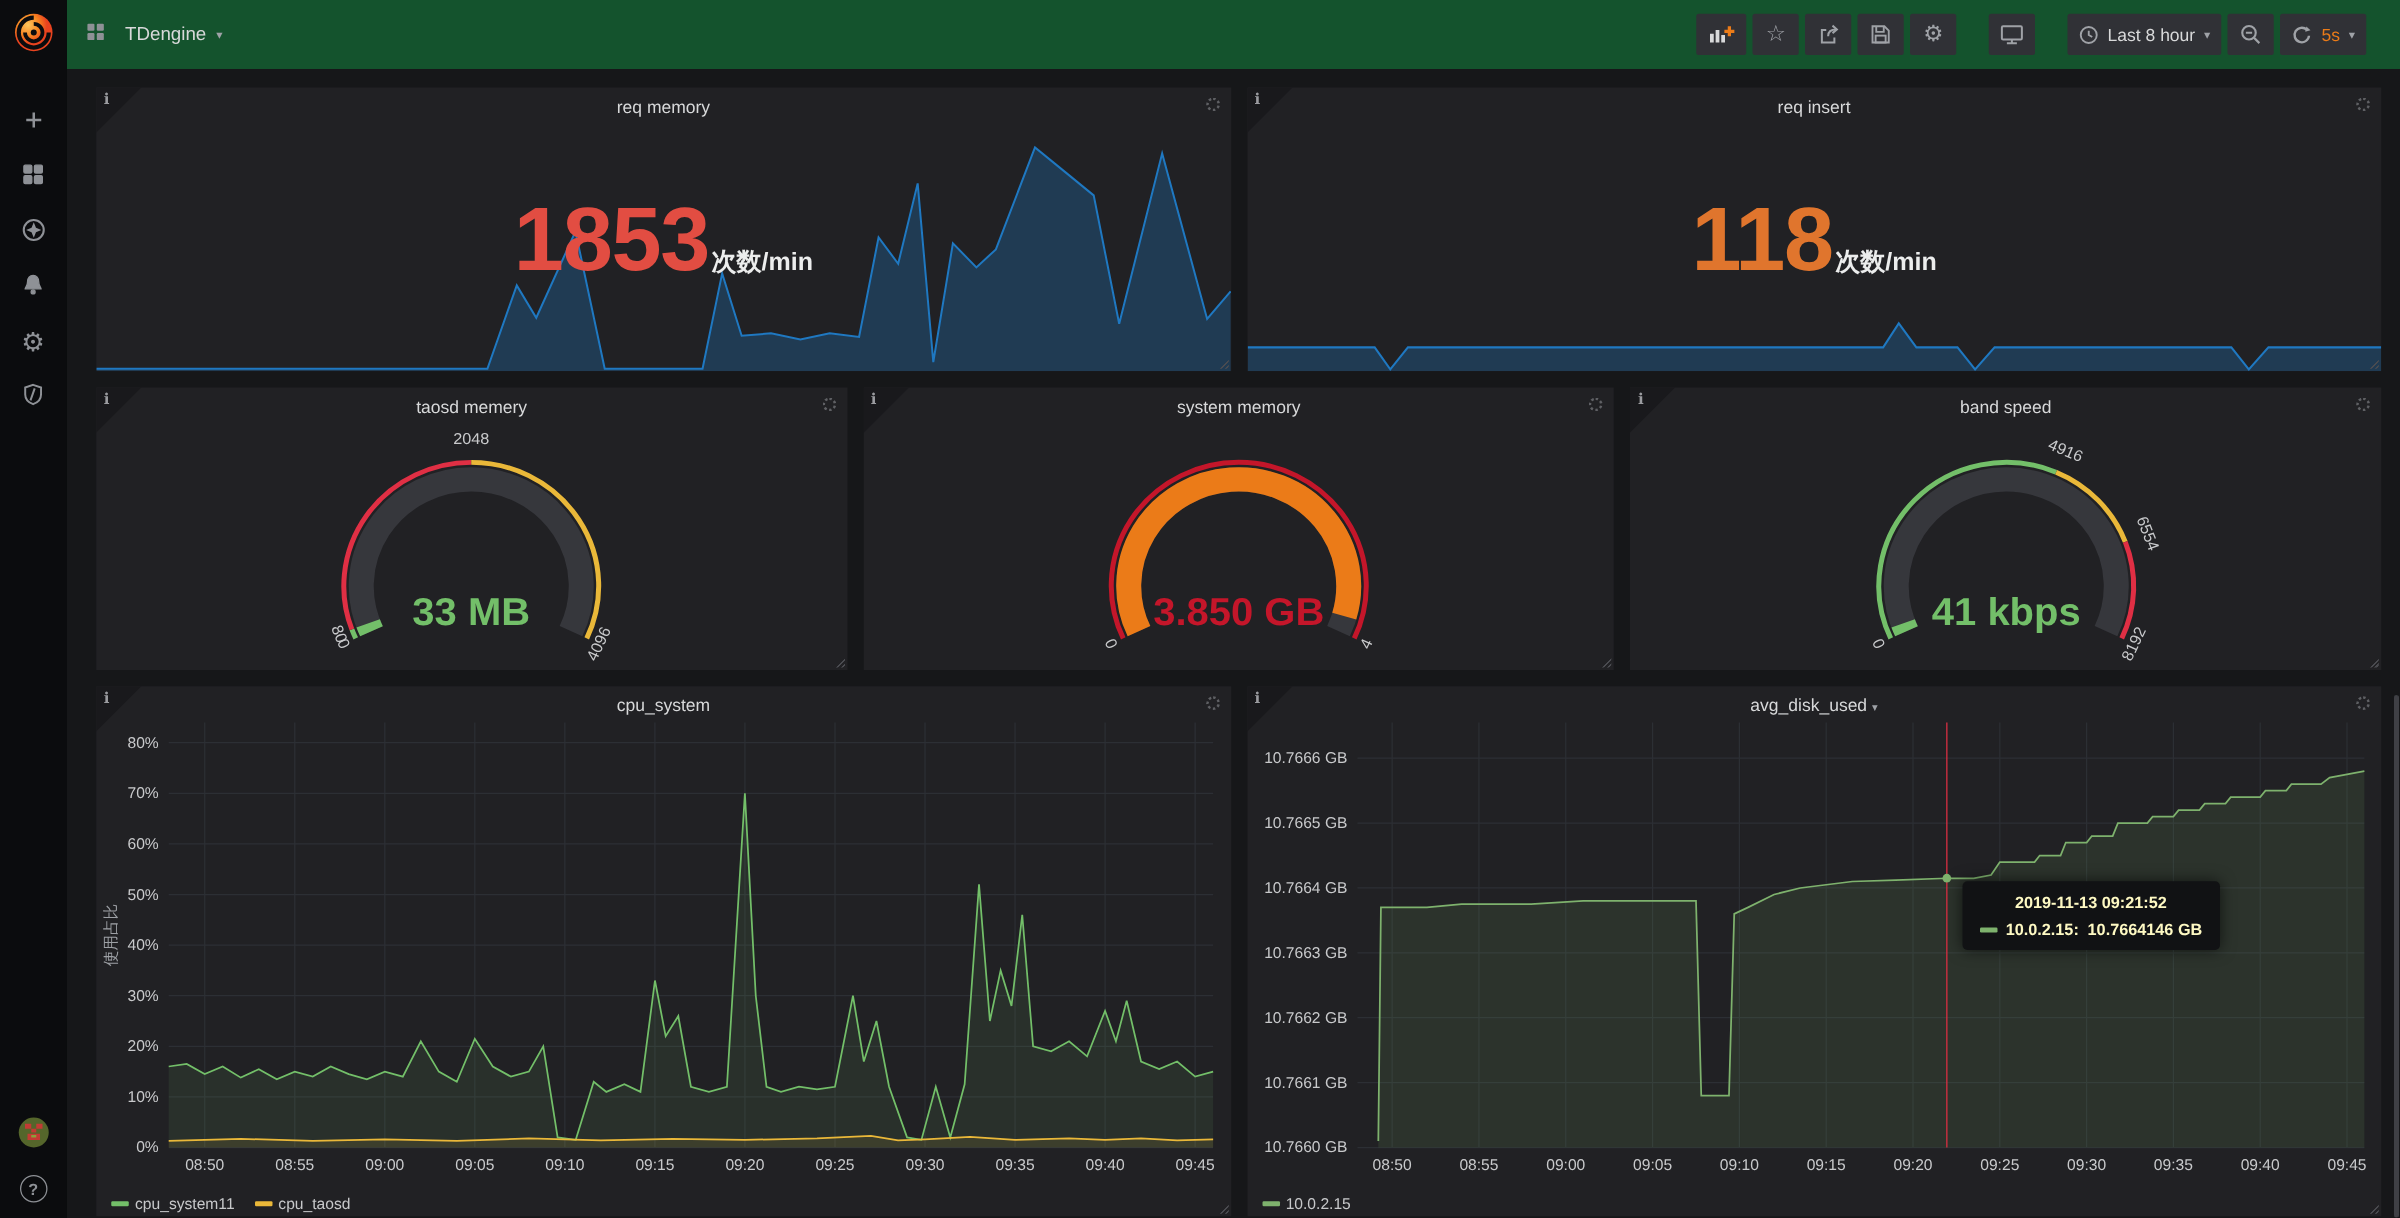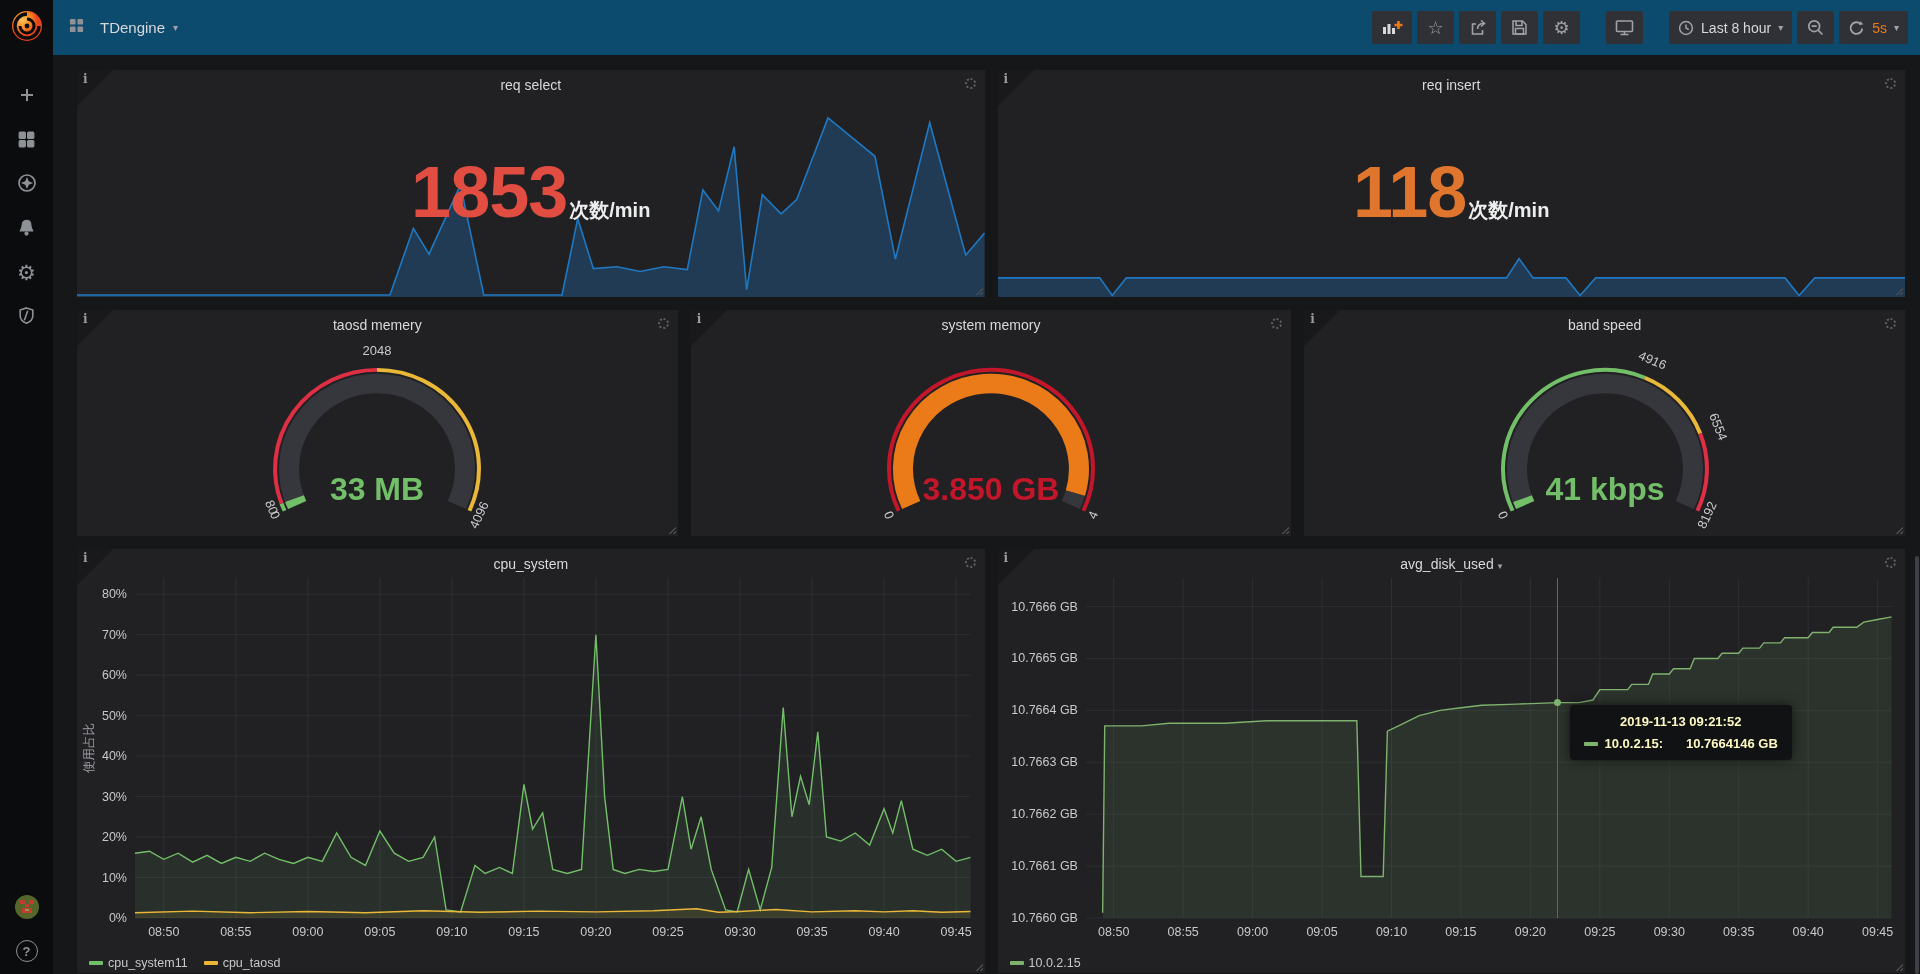--- a/index.html
+++ b/index.html
@@ -11,22 +11,22 @@
   .logo{margin:9px 0 28px;cursor:pointer;}
   .side-item{width:53px;height:44px;display:flex;align-items:center;justify-content:center;
     color:#8e9196;cursor:pointer;}
   .side-item svg{stroke:#8e9196;}
   .uni{font-family:"DejaVu Sans",sans-serif;}
   .gear-glyph{font-size:21px;line-height:1;color:#8e9196;}
   .side-bottom{margin-top:auto;margin-bottom:12px;display:flex;flex-direction:column;gap:16px;align-items:center;}
   .help-circle{width:22px;height:22px;border:1.6px solid #8e9196;border-radius:50%;display:flex;
     align-items:center;justify-content:center;font-size:13px;font-weight:bold;color:#8e9196;cursor:pointer;}
   
-  .navbar{position:fixed;left:53px;right:0;top:0;height:55px;background:#0c4a6e;display:flex;
-    align-items:center;padding:0 12px 0 16px;z-index:15;}
+  .navbar{position:fixed;left:53px;right:0;top:0;height:55px;background:#14532d;display:flex;
+    align-items:center;padding:0 27px 0 16px;z-index:15;}
   .nav-left{display:flex;align-items:center;gap:10px;}
   .dash-title{display:flex;align-items:center;gap:8px;background:none;border:none;color:#d8d9da;
     font-size:15px;font-weight:500;cursor:pointer;font-family:inherit;}
   .caret{color:#9fa2a7;font-size:10px;}
   .nav-right{margin-left:auto;display:flex;align-items:center;gap:5px;}
   .nbtn{height:33px;min-width:37px;padding:0 9px;background:#303136;border:none;border-radius:2px;
     color:#9fa2a7;display:flex;align-items:center;justify-content:center;gap:7px;font-size:14px;
     cursor:pointer;font-family:inherit;}
   .nbtn .btxt{color:#d8d9da;}
   .star-glyph{font-size:18px;line-height:1;}
@@ -62,21 +62,21 @@
   .graph{display:block;width:100%;height:372px;}
   .legend{position:absolute;left:12px;bottom:3px;display:flex;gap:16px;align-items:center;z-index:2;justify-content:space-between;}
   .litem{display:flex;align-items:center;gap:5px;font-size:12.5px;color:#c7c8ca;cursor:pointer;}
   .dash{width:14px;height:4px;border-radius:1px;}
   
   .tooltip{position:absolute;left:572px;top:156px;background:#111214;border-radius:4px;
     padding:9px 14px;z-index:6;box-shadow:0 0 12px rgba(0,0,0,.6);font-size:13px;color:#fef9c3;
     white-space:nowrap;}
   .tt-time{font-weight:700;text-align:center;margin-bottom:7px;}
   .tt-row{display:flex;align-items:center;gap:7px;font-weight:700;}
-  .tt-val{margin-left:16px;}
+  .tt-val{}
   .scroll-thumb{position:fixed;right:1px;top:556px;width:4px;height:418px;background:#3f4045;border-radius:2px;}
 </style>
 </head>
 <body>
 
 <aside class="sidebar">
   <div class="logo">
     <svg width="34" height="34" viewBox="0 0 34 34">
       <defs>
           <radialGradient id="lg" cx="35%" cy="30%">
@@ -234,21 +234,21 @@
   </div>
 </header>
 
 <main class="dashboard">
 
   <section class="panel span3">
     <div class="corner">
         <span>i</span>
       </div>
     <div class="spinner"></div>
-    <h2 class="ptitle"><span>req select</span></h2>
+    <h2 class="ptitle"><span>req memory</span></h2>
     <svg id="spark-select" class="spark" viewBox="0 0 908 195" preserveAspectRatio="none">
         <polygon points="0,195 0.0,193.0 313.1,193.0 336.6,126.3 352.2,152.2 383.6,83.1 407.0,193.0 485.3,193.0 501.0,116.7 516.6,166.6 540.1,164.7 563.6,169.5 587.1,164.7 610.6,167.6 626.2,87.9 641.9,109.0 657.5,44.7 670.0,187.7 685.7,92.7 704.5,111.9 720.1,97.5 751.4,15.9 774.9,35.1 798.4,54.3 818.8,157.0 853.2,20.7 889.2,153.2 908.0,131.1 908,195" fill="rgba(31,120,193,0.30)"></polygon>
         <polyline points="0.0,193.0 313.1,193.0 336.6,126.3 352.2,152.2 383.6,83.1 407.0,193.0 485.3,193.0 501.0,116.7 516.6,166.6 540.1,164.7 563.6,169.5 587.1,164.7 610.6,167.6 626.2,87.9 641.9,109.0 657.5,44.7 670.0,187.7 685.7,92.7 704.5,111.9 720.1,97.5 751.4,15.9 774.9,35.1 798.4,54.3 818.8,157.0 853.2,20.7 889.2,153.2 908.0,131.1" fill="none" stroke="#1f78c1" stroke-width="1.6"></polyline>
       </svg>
     <div class="big-value">
       <span class="bv" style="color: rgb(226, 77, 66);">1853</span>
       <span class="bu">次数/min</span>
     </div>
     <div class="resize"></div>
   </section>

